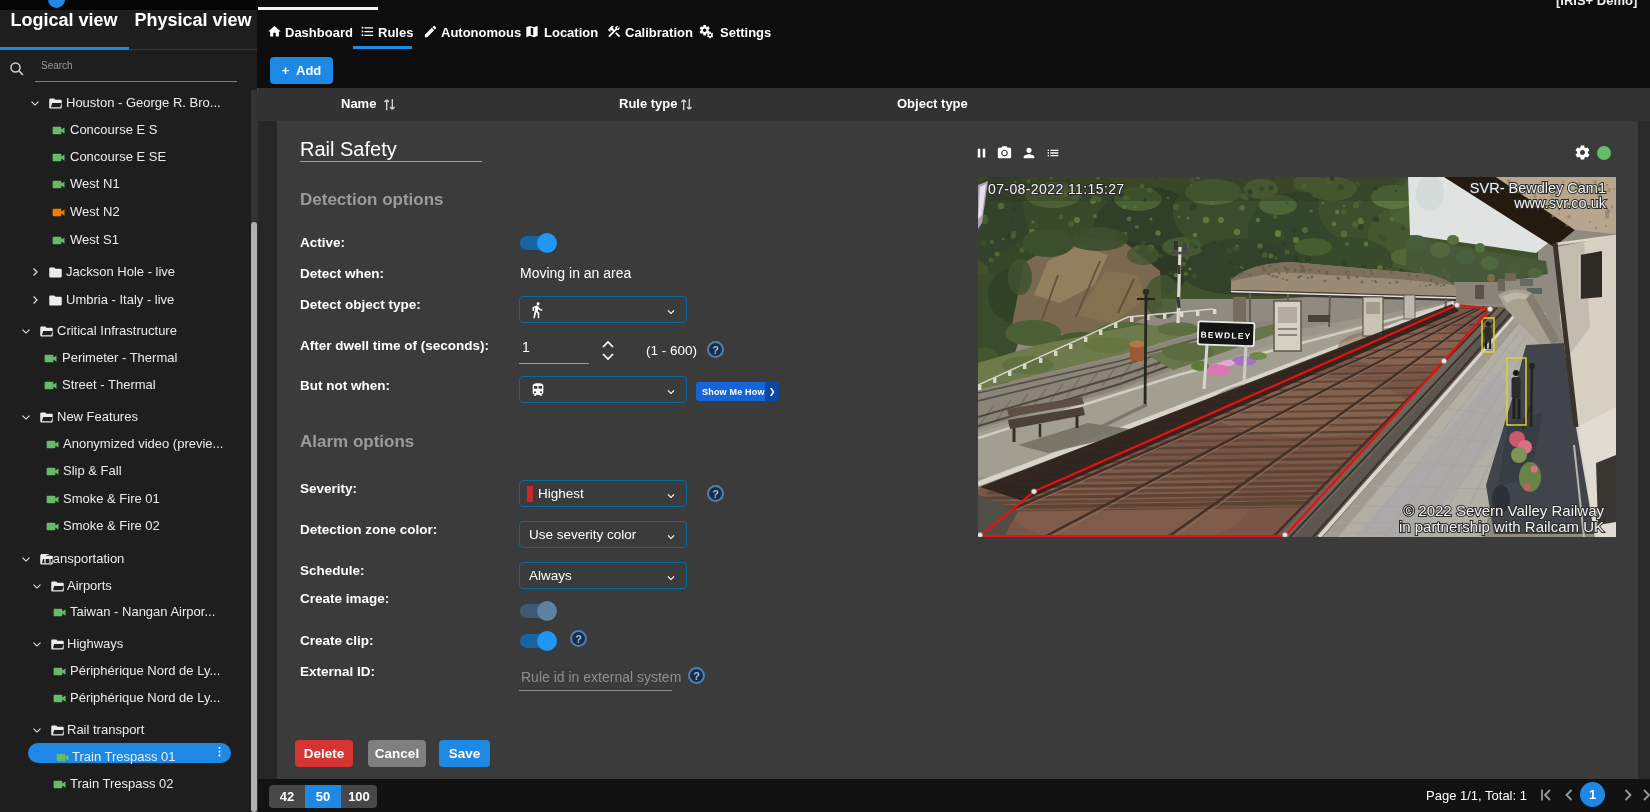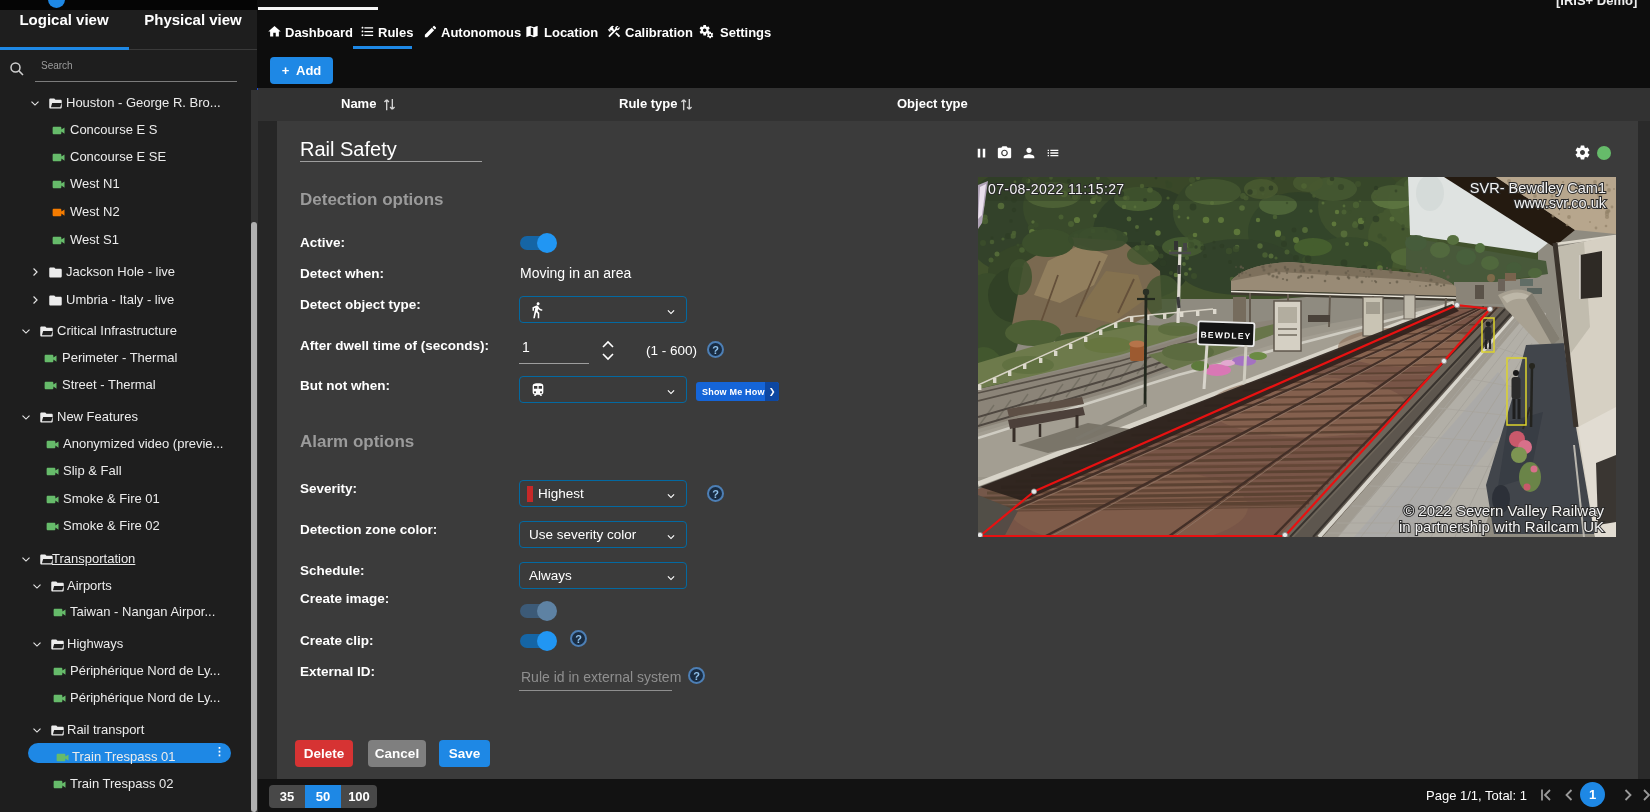--- a/index.html
+++ b/index.html
@@ -2,21 +2,21 @@
 <html><head>
 <meta charset="utf-8">
 <style>
   * { margin:0; padding:0; box-sizing:border-box; }
   html,body { width:1650px; height:812px; overflow:hidden; background:#0e0e0e;
     font-family:"Liberation Sans", sans-serif; }
   #page { position:relative; width:1650px; height:812px; background:#1d4ed8;border-radius:13px; }
 
   
   #sidebar { position:absolute; left:0; top:0; width:257px; height:812px; background:#1e1e1e; }
-  .tab { position:absolute; top:0; height:40px; width:128px; color:#fff; font-size:15px;
+  .tab { position:absolute; top:0; height:40px; width:128px; color:#fff; font-size:18px;
     font-weight:bold; text-align:center; line-height:40px; }
   .tabline-blue { position:absolute; left:0; top:47px; width:129px; height:3px; background:#1e88e5; }
   .tabline-gray { position:absolute; left:129px; top:49px; width:128px; height:1px; background:#3a3a3a; }
   #searchrow { position:absolute; left:0; top:55px; width:257px; height:32px; }
   #searchrow svg { position:absolute; left:8px; top:5px; }
   #searchrow .ph { position:absolute; left:41px; top:5px; font-size:10px; color:#9c9c9c; }
   #searchrow .uline { position:absolute; left:35px; top:26px; width:202px; height:1px; background:#7c7c7c; }
   .trow { position:absolute; height:22px; color:#ececec; font-size:13px; white-space:nowrap; }
   .trow .txt { position:absolute; top:3px; font-weight:500; }
   .chev, .ficon, .cicon { position:absolute; top:3px; }
@@ -889,21 +889,21 @@
 <circle cx="307" cy="358" r="2.6" fill="#e8e8e8" stroke="#8a8a8a" stroke-width="0.8"></circle>
 <text x="10" y="17" font-size="14" letter-spacing="0.4" font-family="Liberation Sans, sans-serif" fill="#f4f4f4" style="paint-order:stroke" stroke="#2a2a2a" stroke-width="2">07-08-2022 11:15:27</text>
 <text x="628" y="16" font-size="14.5" text-anchor="end" font-family="Liberation Sans, sans-serif" fill="#f4f4f4" style="paint-order:stroke" stroke="#2a2a2a" stroke-width="2">SVR- Bewdley Cam1</text>
 <text x="628" y="31" font-size="14.5" text-anchor="end" font-family="Liberation Sans, sans-serif" fill="#f4f4f4" style="paint-order:stroke" stroke="#2a2a2a" stroke-width="2">www.svr.co.uk</text>
 <text x="626" y="339" font-size="15" text-anchor="end" font-family="Liberation Sans, sans-serif" fill="#f4f4f4" style="paint-order:stroke" stroke="#2a2a2a" stroke-width="2">© 2022 Severn Valley Railway</text>
 <text x="626" y="355" font-size="15" text-anchor="end" font-family="Liberation Sans, sans-serif" fill="#f4f4f4" style="paint-order:stroke" stroke="#2a2a2a" stroke-width="2">in partnership with Railcam UK</text>
 </svg></div>
   </div>
 
   <div id="botbar">
-    <div class="psz" style="left:11px; border-radius:4px 0 0 4px;">35</div>
+    <div class="psz" style="left:11px; border-radius:4px 0 0 4px;">42</div>
     <div class="psz" style="left:47px; background:#1e88e5;">50</div>
     <div class="psz" style="left:83px; border-radius:0 4px 4px 0;">100</div>
     <div id="pginfo">Page 1/1, Total: 1</div>
     <svg style="position:absolute;left:1280px;top:8px;" width="16" height="16" viewBox="0 0 16 16" fill="none" stroke="#9a9a9a" stroke-width="1.8">
         <path d="M4 2.5v11M12 3 7 8l5 5"></path>
       </svg>
     <svg style="position:absolute;left:1303px;top:8px;" width="16" height="16" viewBox="0 0 16 16" fill="none" stroke="#9a9a9a" stroke-width="1.8">
         <path d="M10.5 3 5.5 8l5 5"></path>
       </svg>
     <div id="pgnum">1</div>
@@ -1042,21 +1042,21 @@
           </svg>
           <span class="txt" style="left:63px;">Smoke &amp; Fire 02</span>
         </div>
         <div class="trow" style="left:0;top:548px;width:257px;">
           <svg class="chev" width="14" height="14" viewBox="0 0 24 24" fill="none" stroke="#e6e6e6" stroke-width="2" style="left:19px;top:4px;">
             <path d="M6 9.5l6 6 6-6"></path>
           </svg>
           <svg class="ficon" width="15" height="15" viewBox="0 0 24 24" fill="#ececec" fill-rule="evenodd" style="left:39px;top:4px;">
             <path d="M20 6h-8l-2-2H4c-1.1 0-2 .9-2 2v12c0 1.1.9 2 2 2h16c1.1 0 2-.9 2-2V8c0-1.1-.9-2-2-2zm-.3 12H4.7l1.9-7h15z"></path>
           </svg>
-          <span class="txt" style="left:52px;text-decoration:underline;">Transportation</span>
+          <span class="txt" style="left:41px;">Transportation</span>
         </div>
         <div class="trow" style="left:0;top:575px;width:257px;">
           <svg class="chev" width="14" height="14" viewBox="0 0 24 24" fill="none" stroke="#e6e6e6" stroke-width="2" style="left:30px;top:4px;">
             <path d="M6 9.5l6 6 6-6"></path>
           </svg>
           <svg class="ficon" width="15" height="15" viewBox="0 0 24 24" fill="#ececec" fill-rule="evenodd" style="left:50px;top:4px;">
             <path d="M20 6h-8l-2-2H4c-1.1 0-2 .9-2 2v12c0 1.1.9 2 2 2h16c1.1 0 2-.9 2-2V8c0-1.1-.9-2-2-2zm-.3 12H4.7l1.9-7h15z"></path>
           </svg>
           <span class="txt" style="left:67px;">Airports</span>
         </div>

